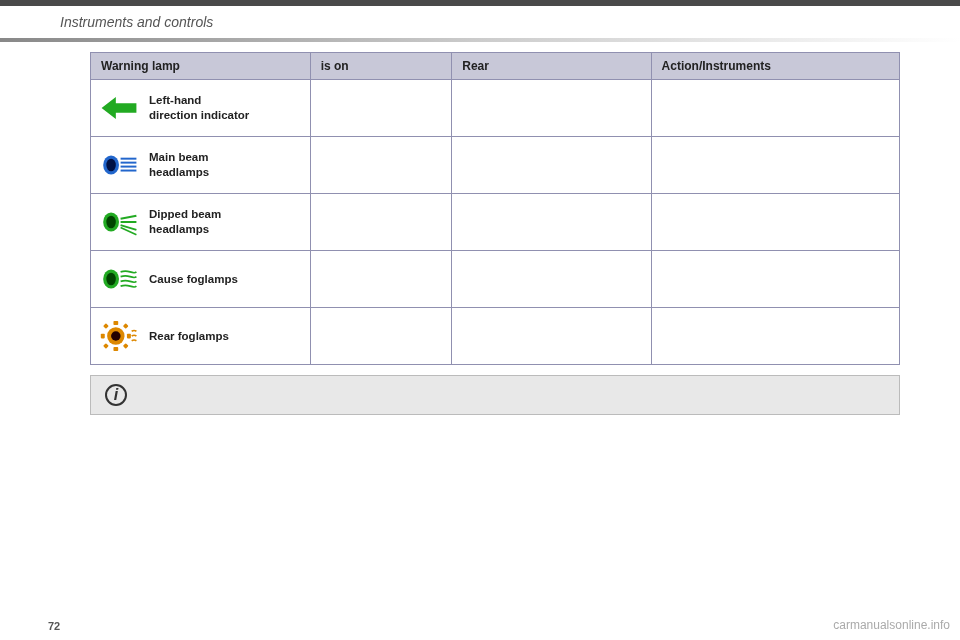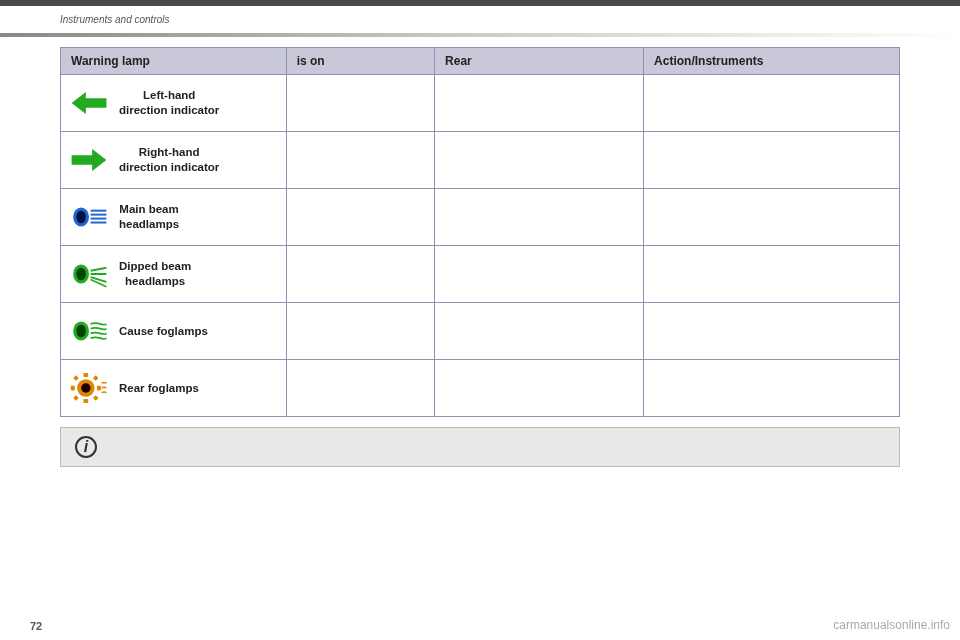--- a/index.html
+++ b/index.html
@@ -11,26 +11,26 @@
       min-height: 640px;
       position: relative;
     }
     .header-bar {
       background: #4a4a4a;
       height: 6px;
       width: 100%;
     }
     .page-header {
       padding: 8px 60px;
-      font-size: 10px;
+      font-size: 14px;
       color: #555;
       font-style: italic;
     }
     .content-area {
-      padding: 10px 60px 10px 60px;
+      padding: 10px 60px 10px 90px;
     }
     .main-table {
       width: 100%;
       border-collapse: collapse;
       border: 1px solid #7a7aaa;
     }
     .main-table th {
       background: #c8c8d8;
       border: 1px solid #9090b0;
       padding: 6px 10px;
@@ -70,21 +70,20 @@
       display: flex;
       align-items: center;
       justify-content: center;
       flex-shrink: 0;
     }
     .label-text {
       font-size: 11.5px;
       font-weight: bold;
       color: #222;
       line-height: 1.3;
-      text-align: center;
     }
     .info-box {
       margin-top: 10px;
       background: #e8e8e8;
       border: 1px solid #bbb;
       padding: 8px 14px;
       display: flex;
       align-items: center;
       gap: 10px;
       font-size: 12px;
@@ -100,21 +99,21 @@
       width: 22px;
       height: 22px;
       display: flex;
       align-items: center;
       justify-content: center;
       flex-shrink: 0;
     }
     .page-footer {
       position: absolute;
       bottom: 8px;
-      left: 30px;
+      left: 48px;
       font-size: 11px;
       color: #555;
       font-weight: bold;
     }
     .watermark {
       position: absolute;
       bottom: 8px;
       right: 10px;
       font-size: 12px;
       color: #aaa;
@@ -188,35 +187,20 @@
               </svg>
             </div>
             <span class="label-text">Left-hand<br>direction indicator</span>
           </div>
         </td>
         <td></td>
         <td></td>
         <td></td>
       </tr>
 
-      <tr>
-        <td>
-          <div class="icon-cell">
-            <div class="icon-wrap">
-              <svg class="arrow-right" viewBox="0 0 48 32">
-                <polygon points="28,2 46,16 28,30 28,22 2,22 2,10 28,10" fill="#22aa22"></polygon>
-              </svg>
-            </div>
-            <span class="label-text">Right-hand<br>direction indicator</span>
-          </div>
-        </td>
-        <td></td>
-        <td></td>
-        <td></td>
-      </tr>
 
 
       <tr>
         <td>
           <div class="icon-cell">
             <div class="icon-wrap">
               <svg class="main-beam-icon" viewBox="0 0 48 32">
 
                 <ellipse cx="14" cy="16" rx="10" ry="12" fill="#2266cc"></ellipse>
                 <ellipse cx="14" cy="16" rx="6" ry="8" fill="#001144"></ellipse>

